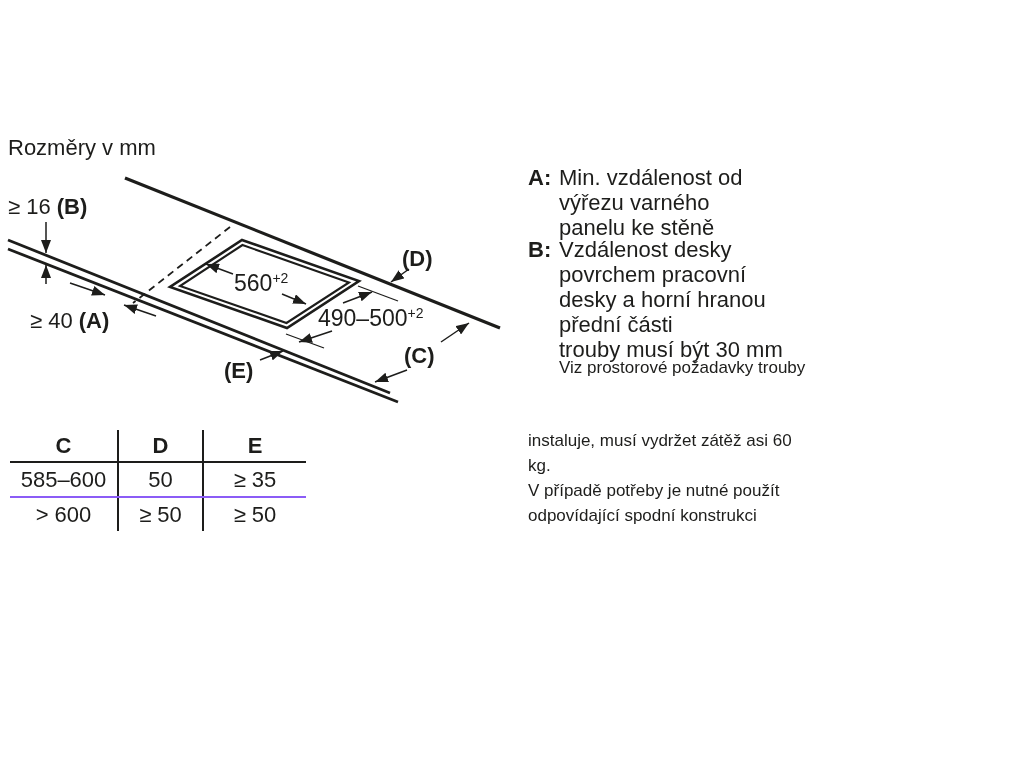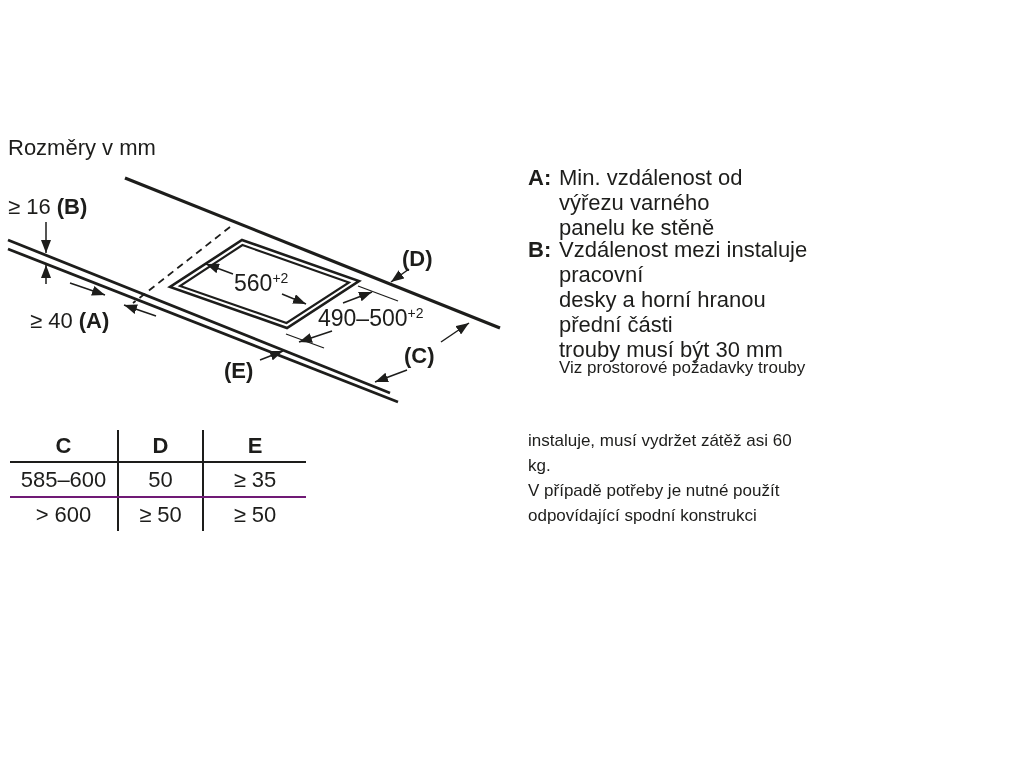--- a/index.html
+++ b/index.html
@@ -14,21 +14,21 @@
   .plain{font-size:17px;line-height:25px;}
   
   .dims-table{border-collapse:collapse;font-size:22px;color:#1d1d1b;table-layout:fixed;}
   .dims-table th,.dims-table td{padding:0;text-align:center;vertical-align:middle;}
   .dims-table th{font-weight:bold;height:31px;}
   .dims-table td{height:33px;}
   .dims-table th:nth-child(1),.dims-table td:nth-child(1){width:107px;border-right:2px solid #1d1d1b;}
   .dims-table th:nth-child(2),.dims-table td:nth-child(2){width:83px;border-right:2px solid #1d1d1b;}
   .dims-table th:nth-child(3),.dims-table td:nth-child(3){width:102px;}
   .dims-table thead th{border-bottom:2px solid #1d1d1b;}
-  .dims-table tbody tr:first-child td{border-bottom:2px solid #701a75;margin-top:17px;}
+  .dims-table tbody tr:first-child td{border-bottom:2px solid #8b5cf6;margin-top:17px;}
   
   svg text{font-family:"Liberation Sans","DejaVu Sans",sans-serif;font-size:22px;fill:#1d1d1b;}
   svg .bold{font-weight:bold;}
   svg .num{font-size:23px;}
   svg .sup{font-size:14px;}
   svg line,svg polygon{stroke:#1d1d1b;fill:none;}
 </style>
 </head>
 <body>
 
@@ -108,21 +108,21 @@
     <span class="nkey">A:</span>
     <span class="nbody">
       <span class="nline">Min. vzdálenost od výřezu varného</span>
       <span class="nline">panelu ke stěně</span>
     </span>
   </div>
 
   <div class="abs note" style="left:528px;top:237px;">
     <span class="nkey">B:</span>
     <span class="nbody">
-      <span class="nline">Vzdálenost mezi instaluje pracovní</span>
+      <span class="nline">Vzdálenost desky povrchem pracovní</span>
       <span class="nline">desky a horní hranou přední části</span>
       <span class="nline">trouby musí být 30 mm</span>
     </span>
   </div>
 
   <div class="abs plain" style="left:559px;top:355px;">Viz prostorové požadavky trouby</div>
 
   <div class="abs plain" style="left:528px;top:428px;">
     <span class="nline">instaluje, musí vydržet zátěž asi 60 kg.</span>
     <span class="nline">V případě potřeby je nutné použít</span>

